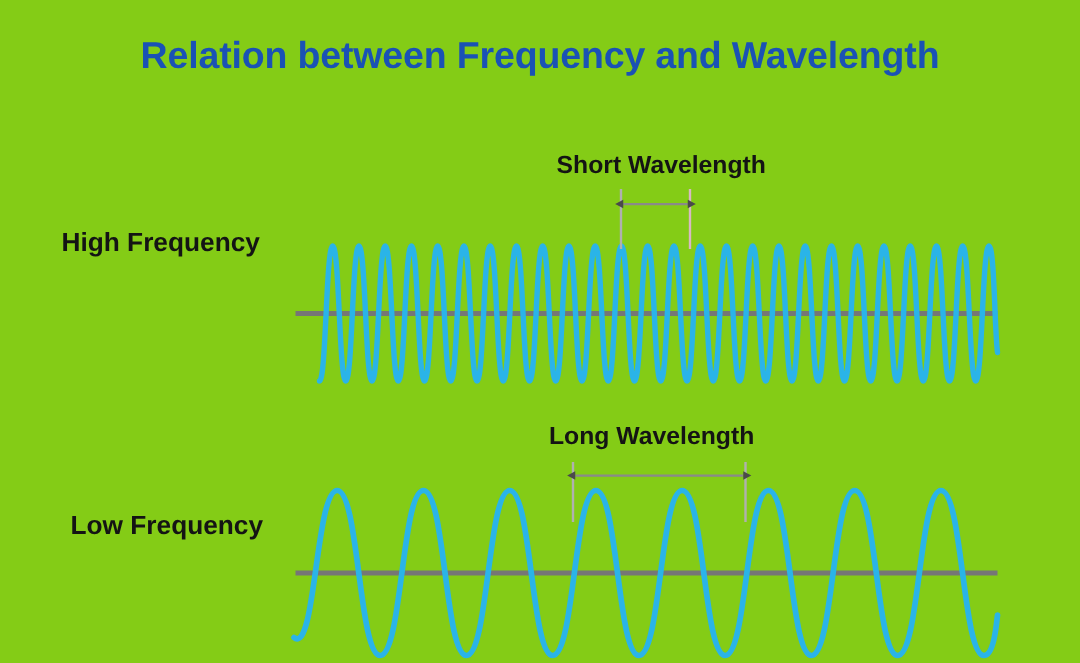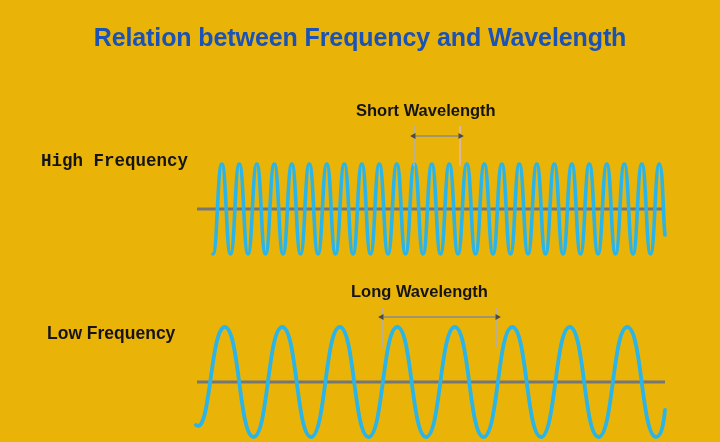--- a/index.html
+++ b/index.html
@@ -7,21 +7,21 @@
     padding: 0;
     background: #ffffff;
   }
   body {
     font-family: "Liberation Sans", sans-serif;
   }
   #stage {
     position: relative;
     width: 720px;
     height: 442px;
-    background: #eab308;
+    background: #84cc16;
     overflow: hidden;
   }
   #title {
     position: absolute;
     left: 0;
     top: 23px;
     width: 720px;
     text-align: center;
     font-size: 25px;
     font-weight: bold;
@@ -29,30 +29,31 @@
     letter-spacing: -0.1px;
     white-space: nowrap;
   }
   .wave-label {
     position: absolute;
     font-size: 17.5px;
     font-weight: bold;
     color: #141414;
     white-space: nowrap;
   }
-  #label-high { left: 41px; top: 151px; font-family: Liberation Mono, monospace; }
-  #label-low  { left: 47px; top: 323px; }
+  #label-high { left: 41px; top: 151px; }
+  #label-low  { left: 47px; top: 340px; }
 
   .measure-label {
     position: absolute;
     font-size: 16.5px;
     font-weight: bold;
     color: #141414;
     white-space: nowrap;
     text-align: center;
+    margin-left: 15px;
   }
   #label-short { left: 356px; top: 101px; }
   #label-long  { left: 351px; top: 282px; text-align: right; }
 
   svg.layer {
     position: absolute;
     left: 0;
     top: 0;
     width: 720px;
     height: 442px;

